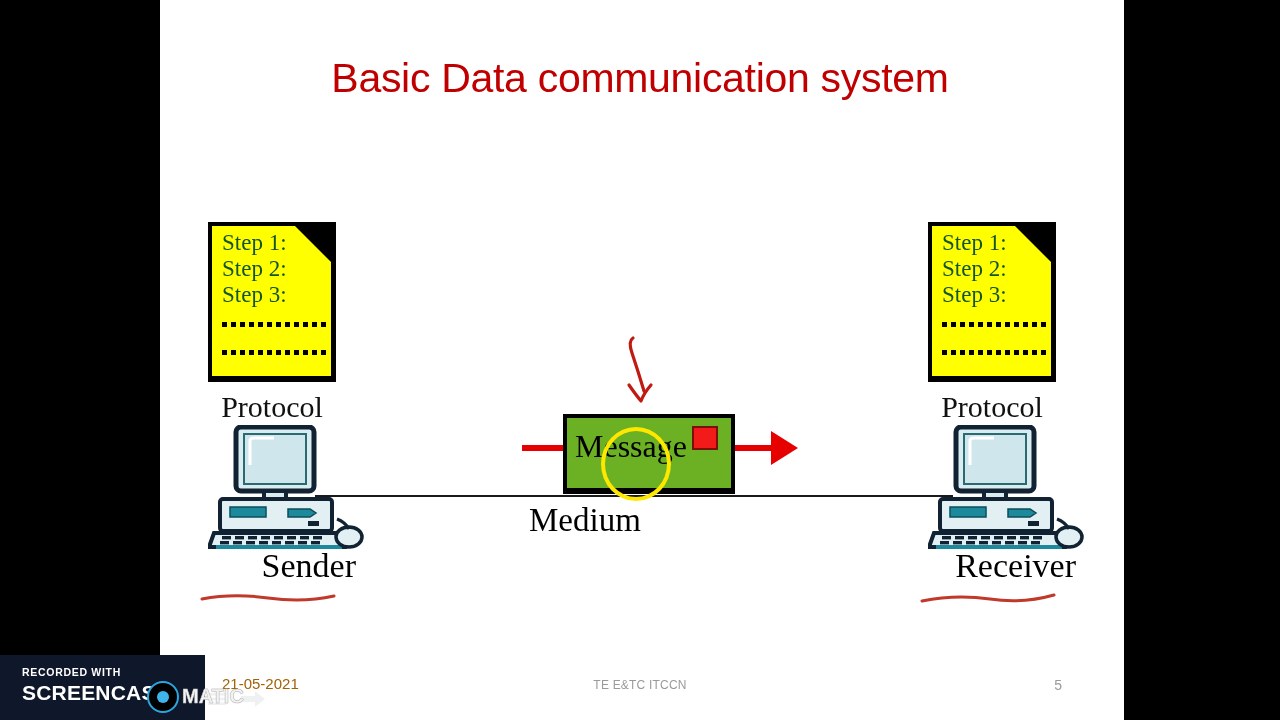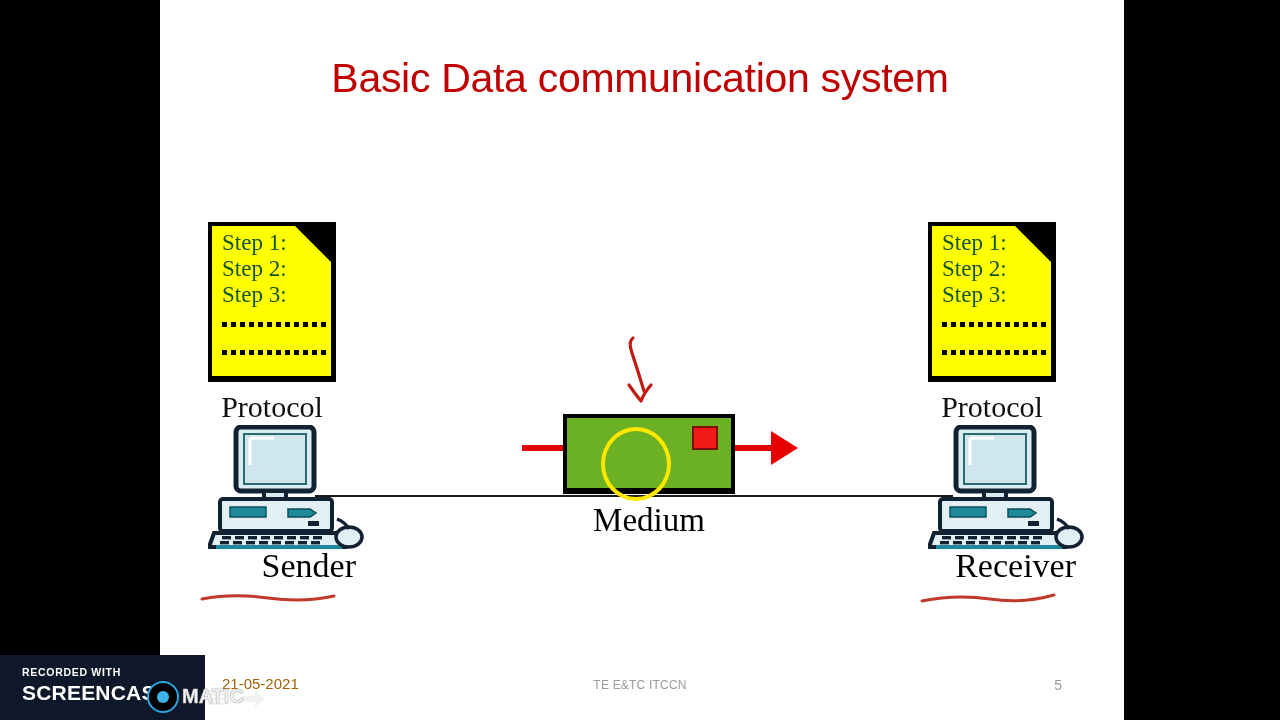--- a/index.html
+++ b/index.html
@@ -82,21 +82,21 @@
     white-space:nowrap;
   }
   .pc-underline { position:absolute; top:166px; left:-10px; }
 
   
   .medium-line {
     position:absolute;
     height:2px; background:#1a1a1a;
   }
   .medium-label {
-    position:absolute; width:240px; text-align:center;
+    position:absolute; width:240px; text-align:left;
     font-family:"Liberation Serif", serif;
     font-size:33px; color:#000;
     white-space:nowrap;
   }
 
   
   .msg-box {
     position:absolute;
     width:172px; height:80px;
     background:#6cb023;
@@ -381,20 +381,21 @@
         <path d="M141 104 q-4 -7 -12 -10" fill="none" stroke="#123" stroke-width="3"></path>
       </svg>
       <div class="pc-label">Receiver</div>
       <svg class="pc-underline" width="140" height="14" viewBox="0 0 140 14">
         <path d="M4 10 Q38 3 72 8 Q104 13 136 4" fill="none" stroke="#c0392b" stroke-width="3" stroke-linecap="round"></path>
       </svg>
     </div>
 
     <div class="msg-in-line" style="left:362px; top:445px; width:46px;"></div>
     <div class="msg-box" style="left:403px; top:414px;">
+      <div class="msg-text">Message</div>
       <div class="msg-square"></div>
     </div>
     <div class="msg-out-line" style="left:575px; top:445px; width:38px;"></div>
     <div class="msg-arrow-head" style="left:611px; top:431px;"></div>
     <div class="highlight-circle" style="left:441px; top:427px;"></div>
 
     <svg style="position:absolute; left:455px; top:333px;" width="70" height="78" viewBox="0 0 70 78">
       <path d="M18 5 Q13 8 17 20 Q23 38 29 58" fill="none" stroke="#c01a12" stroke-width="3.2" stroke-linecap="round"></path>
       <path d="M14 52 Q21 62 26 68 Q29 60 36 52" fill="none" stroke="#c01a12" stroke-width="3.2" stroke-linecap="round" stroke-linejoin="round"></path>
     </svg>

